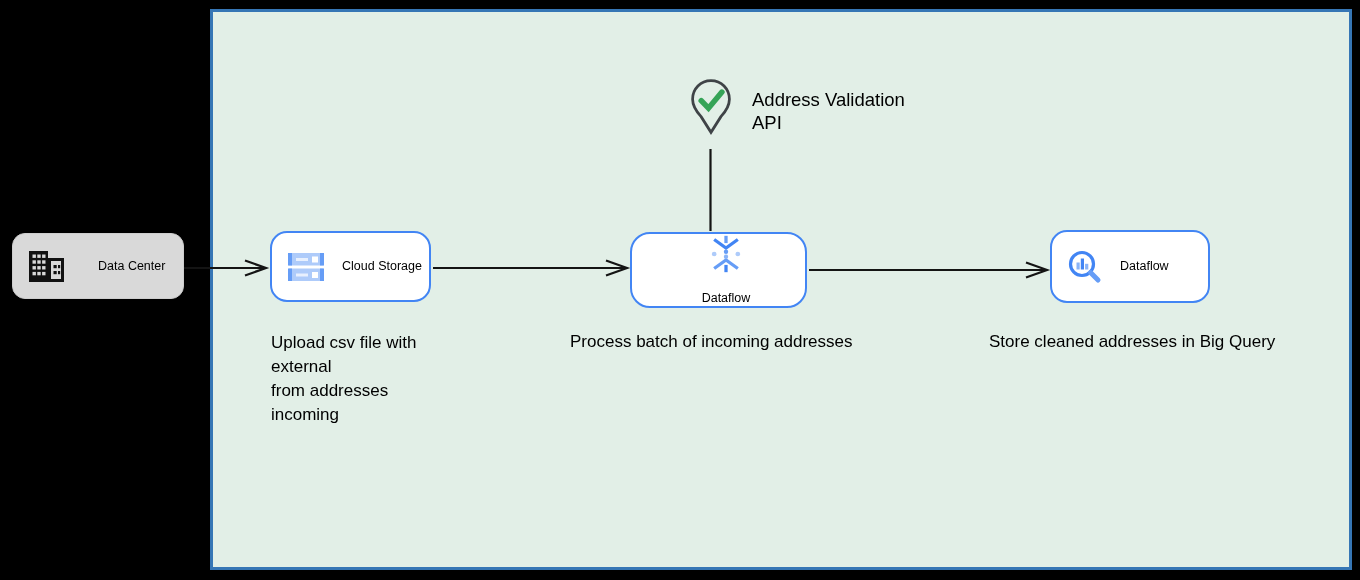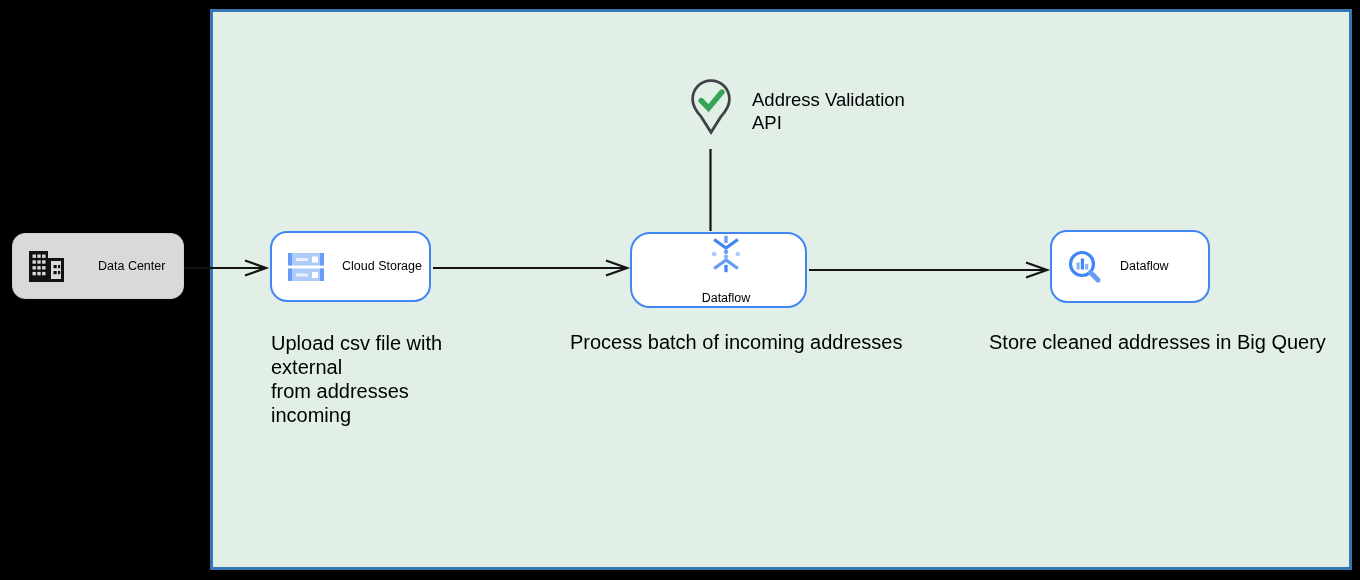--- a/index.html
+++ b/index.html
@@ -60,21 +60,21 @@
   }
   .annotation-text {
     position: absolute;
     left: 752px; top: 88px;
     font-size: 18.5px;
     line-height: 23px;
     white-space: nowrap;
   }
   .caption {
     position: absolute;
-    font-size: 20px;
+    font-size: 17px;
     line-height: 24px;
     white-space: nowrap;
   }
   #caption-cloud-storage { left: 271px; top: 331px; }
   #caption-dataflow      { left: 570px; top: 330px; }
   #caption-bigquery      { left: 989px; top: 330px; }
 </style>
 </head>
 <body>
 

